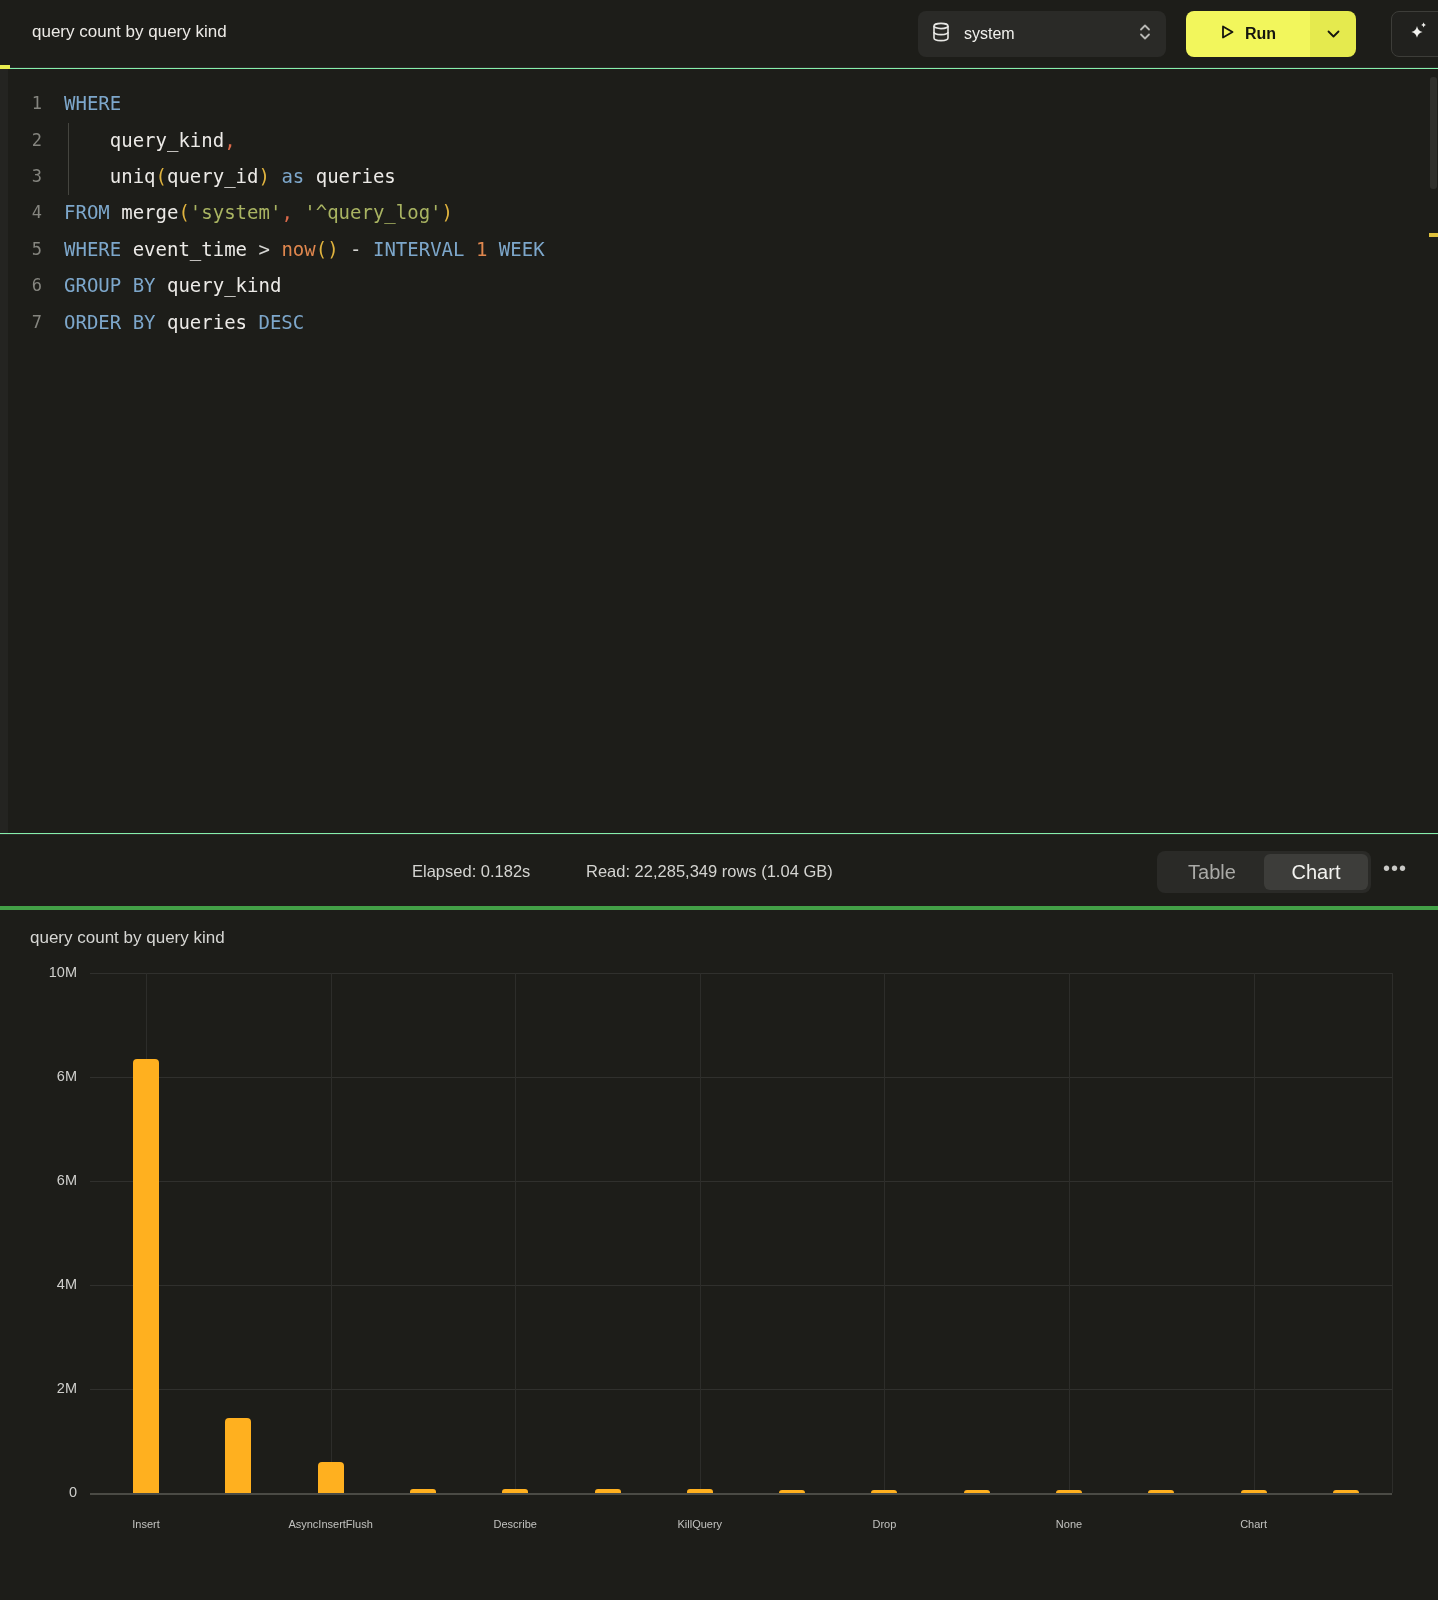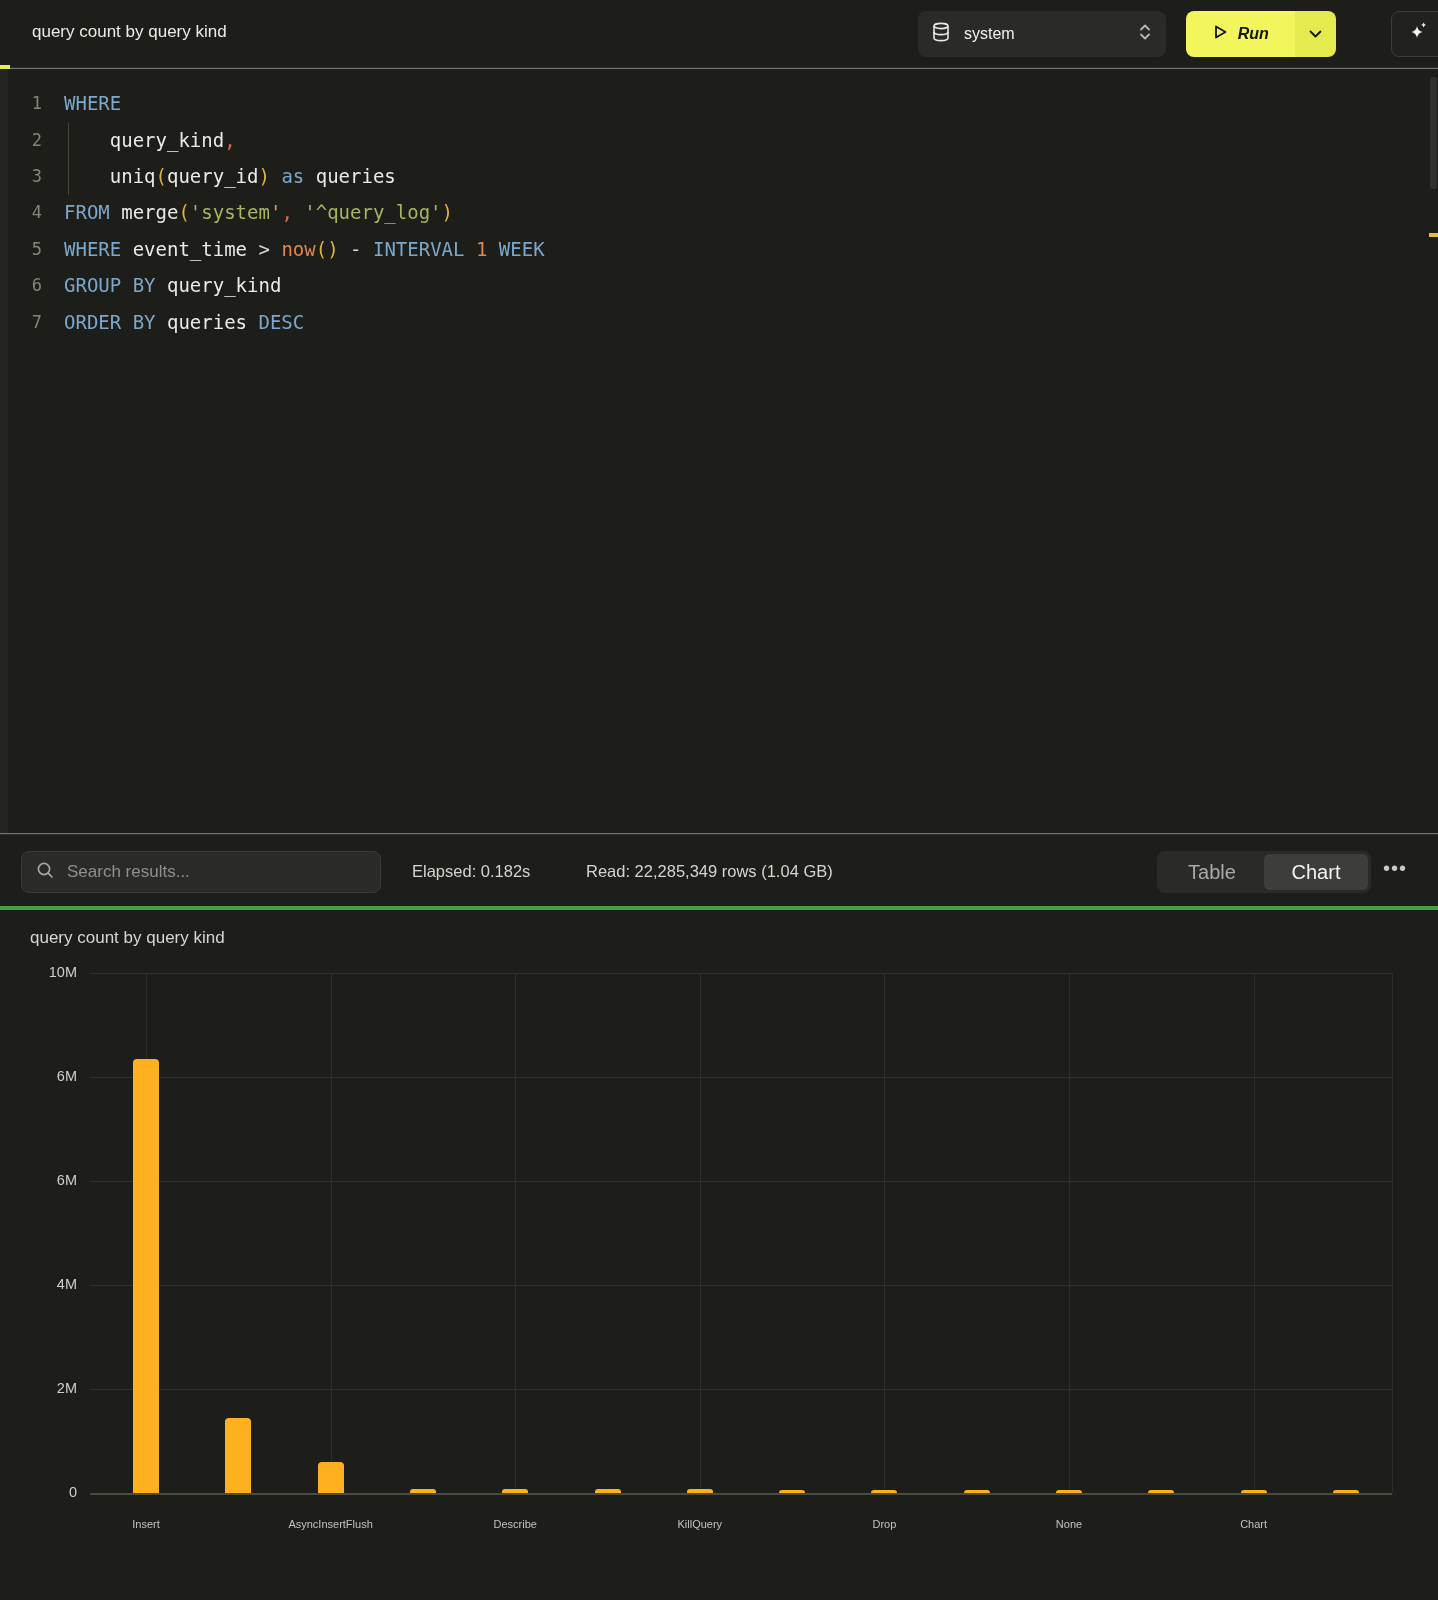--- a/index.html
+++ b/index.html
@@ -1,38 +1,38 @@
 <!DOCTYPE html>
 <html><head>
 <meta charset="utf-8">
 <style>
   * { margin:0; padding:0; box-sizing:border-box; }
   html,body { width:1438px; height:1600px; overflow:hidden; background:#141412; }
   #app {
     position:relative; width:1438px; height:1600px;
-    background:#737373; color:#e8e8e5;
+    background:#86efac; color:#e8e8e5;
     font-family:"Liberation Sans", sans-serif;
   }
   
   #header {
     position:absolute; left:0; top:0; width:1438px; height:68px;
     border-bottom:1px solid #2c2c29; background:#1d1d19;
   }
   #header-title {
     position:absolute; left:32px; top:22px; font-size:17px; color:#eceae6;
   }
   .pill-btn {
     position:absolute; top:11px; height:46px; border-radius:8px;
     background:#2a2a27; display:flex; align-items:center; cursor:pointer;
   }
   #db-selector { left:918px; width:248px; padding:0 14px; }
   #db-selector .db-label { font-size:16px; color:#f1f1ee; margin-left:14px; flex:1; }
   #run-button {
-    position:absolute; left:1186px; top:11px; width:150px; height:46px;
-    border-radius:8px; overflow:hidden; display:flex; cursor:pointer;font-style:italic;
+    position:absolute; left:1186px; top:11px; width:170px; height:46px;
+    border-radius:8px; overflow:hidden; display:flex; cursor:pointer;
   }
   #run-main {
     width:124px; height:46px; background:#f2f65c; display:flex;
     align-items:center; justify-content:center; gap:10px;
   }
   #run-main .run-label { font-size:16px; font-weight:600; color:#15150f; }
   #run-caret {
     width:46px; height:46px; background:#e5ea4e;
     display:flex; align-items:center; justify-content:center;
   }
@@ -191,29 +191,20 @@
           <span class="gutter-num">7</span>
           <span class="code-text"><span class="tok-kw">ORDER BY</span><span class="tok-id"> queries </span><span class="tok-kw">DESC</span></span>
         </div>
       </div>
     <div id="indent-guide"></div>
     <div id="editor-scroll-thumb"></div>
     <div id="editor-ruler-mark"></div>
   </div>
 
   <div id="results-bar">
-    <div id="search-box">
-      <span>
-        <svg width="19" height="19" viewBox="0 0 19 19" fill="none" stroke="#a5a5a1" stroke-width="1.7" stroke-linecap="round">
-          <circle cx="8" cy="8" r="5.6"></circle>
-          <path d="M12.4 12.4 L16 16"></path>
-        </svg>
-      </span>
-      <input id="search-input" type="text" placeholder="Search results..." style="">
-    </div>
     <div id="stat-elapsed" class="stat-text">Elapsed: 0.182s</div>
     <div id="stat-read" class="stat-text">Read: 22,285,349 rows (1.04 GB)</div>
 
     <div id="view-toggle">
       <div class="toggle-opt">Table</div>
       <div class="toggle-opt selected">Chart</div>
     </div>
     <div id="more-options">•••</div>
   </div>
 

